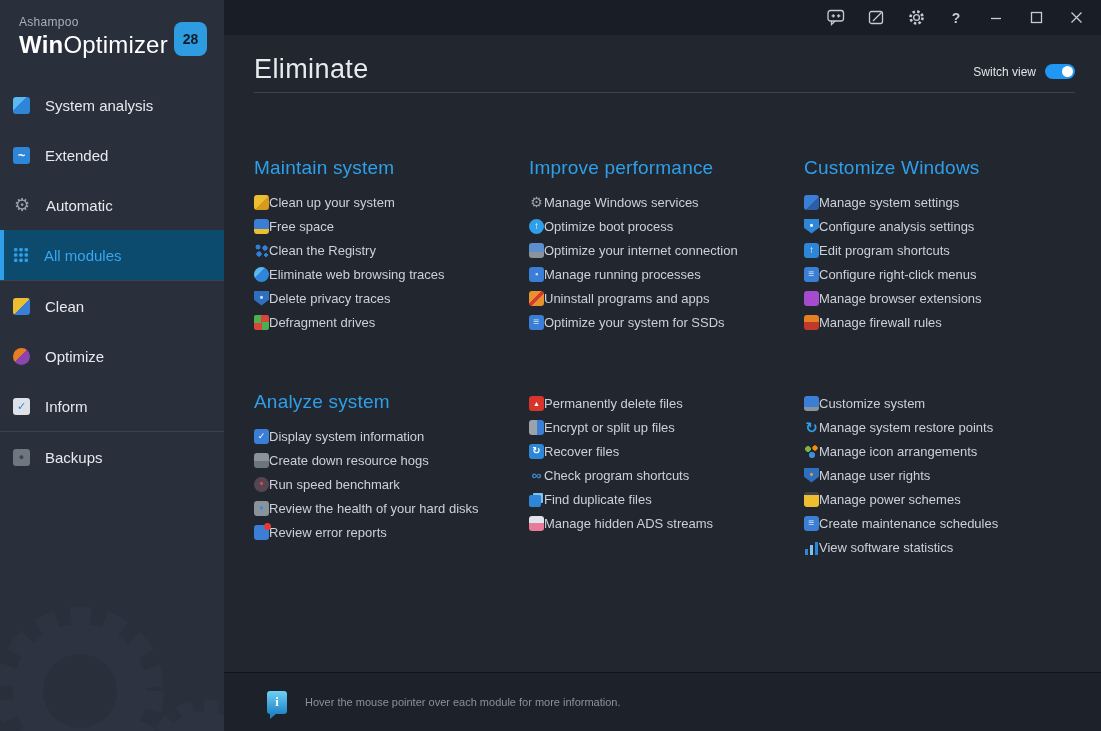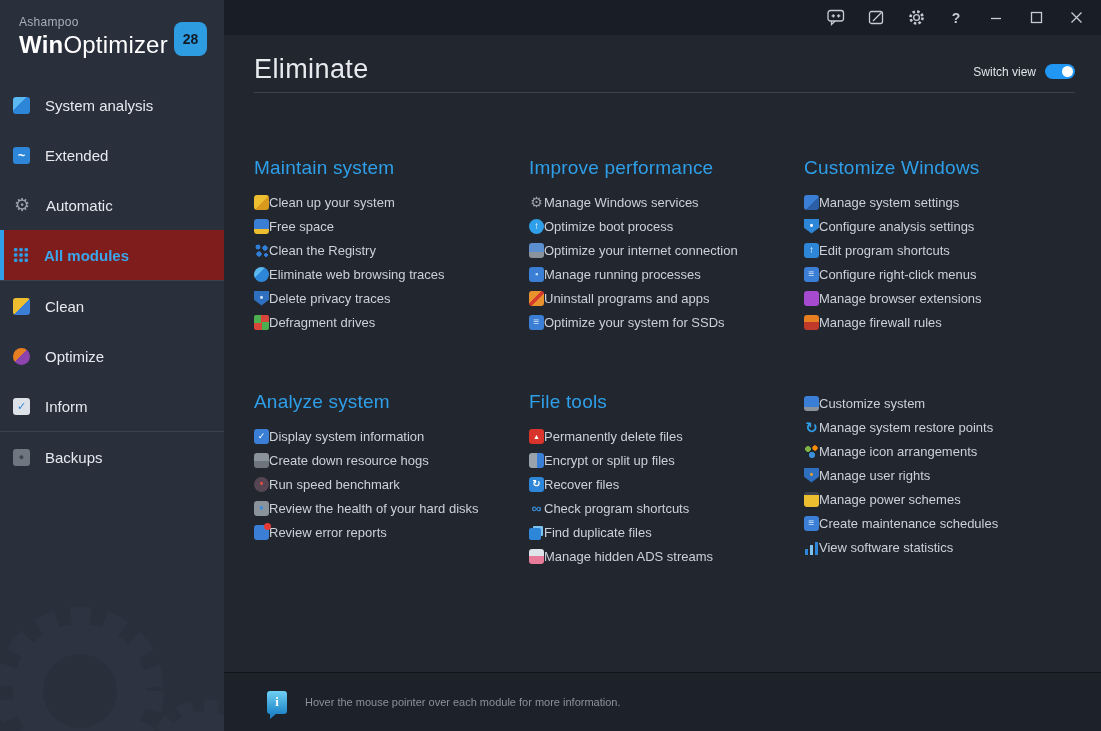--- a/index.html
+++ b/index.html
@@ -14,21 +14,21 @@
   .brand-company { font-size: 12px; color: #a9b0ba; letter-spacing: .3px; }
   .brand-line { margin-top: 2px; font-size: 24px; color: #ffffff; letter-spacing: .2px; }
   .brand-line .bold { font-weight: 700; }
   .brand-line .thin { font-weight: 300; }
   .ver-badge { position: absolute; right: 17px; top: 22px; width: 33px; height: 34px;
     background: #2d9ce0; border-radius: 8px; color: #101c28; font-size: 14px; font-weight: 700;
     display: flex; align-items: center; justify-content: center; }
   .nav { position: relative; z-index: 2; margin-top: 0; }
   .nav-item { display: flex; align-items: center; gap: 15px; height: 50px; padding-left: 9px;
     border-left: 4px solid transparent; color: #e6e9ee; font-size: 15px; cursor: pointer; }
-  .nav-item.active { background: #7f1d1d; border-left-color: #2e9fe8; color: #3aa6ec; font-weight: bold; }
+  .nav-item.active { background: #0c4a6e; border-left-color: #2e9fe8; color: #3aa6ec; }
   .nav-divider { height: 1px; background: #3a4150; }
   .gears-watermark { position: absolute; left: -30px; bottom: -40px; z-index: 1; opacity: .55; }
 
   
   .main { flex: 1; min-width: 0; display: flex; flex-direction: column; background: #22262f; }
 
   .titlebar { height: 35px; flex: none; background: #191d25; display: flex; align-items: center;
     justify-content: flex-end; gap: 22px; padding-right: 16px; }
   .tb-btn { width: 18px; height: 18px; display: flex; align-items: center; justify-content: center;
     color: #c6ccd4; cursor: pointer; }
@@ -276,21 +276,20 @@
               <span>Review the health of your hard disks</span>
             </div>
             <div class="module-item">
               <span class="icn" style="width: 15px; height: 15px; font-size: 11px; border-radius: 3px; background: rgb(58, 127, 213); position: relative;">
                 <span style="position: absolute; top: -2px; right: -2px; width: 7px; height: 7px; border-radius: 50%; background: rgb(229, 57, 53);"></span>
               </span>
               <span>Review error reports</span>
             </div>
           </section>
           <section>
-            <h2 class="category-title">File tools</h2>
             <div class="module-item">
               <span class="icn" style="width: 15px; height: 15px; font-size: 7px; border-radius: 3px; background: rgb(216, 52, 44); color: rgb(255, 255, 255);">▲</span>
               <span>Permanently delete files</span>
             </div>
             <div class="module-item">
               <span class="icn" style="width: 15px; height: 15px; font-size: 11px; border-radius: 3px; background: linear-gradient(90deg, rgb(154, 162, 172) 55%, rgb(58, 127, 213) 55%);"></span>
               <span>Encrypt or split up files</span>
             </div>
             <div class="module-item">
               <span class="icn" style="width: 15px; height: 15px; font-size: 10px; border-radius: 3px; background: rgb(46, 134, 216); color: rgb(255, 255, 255);">↻</span>

